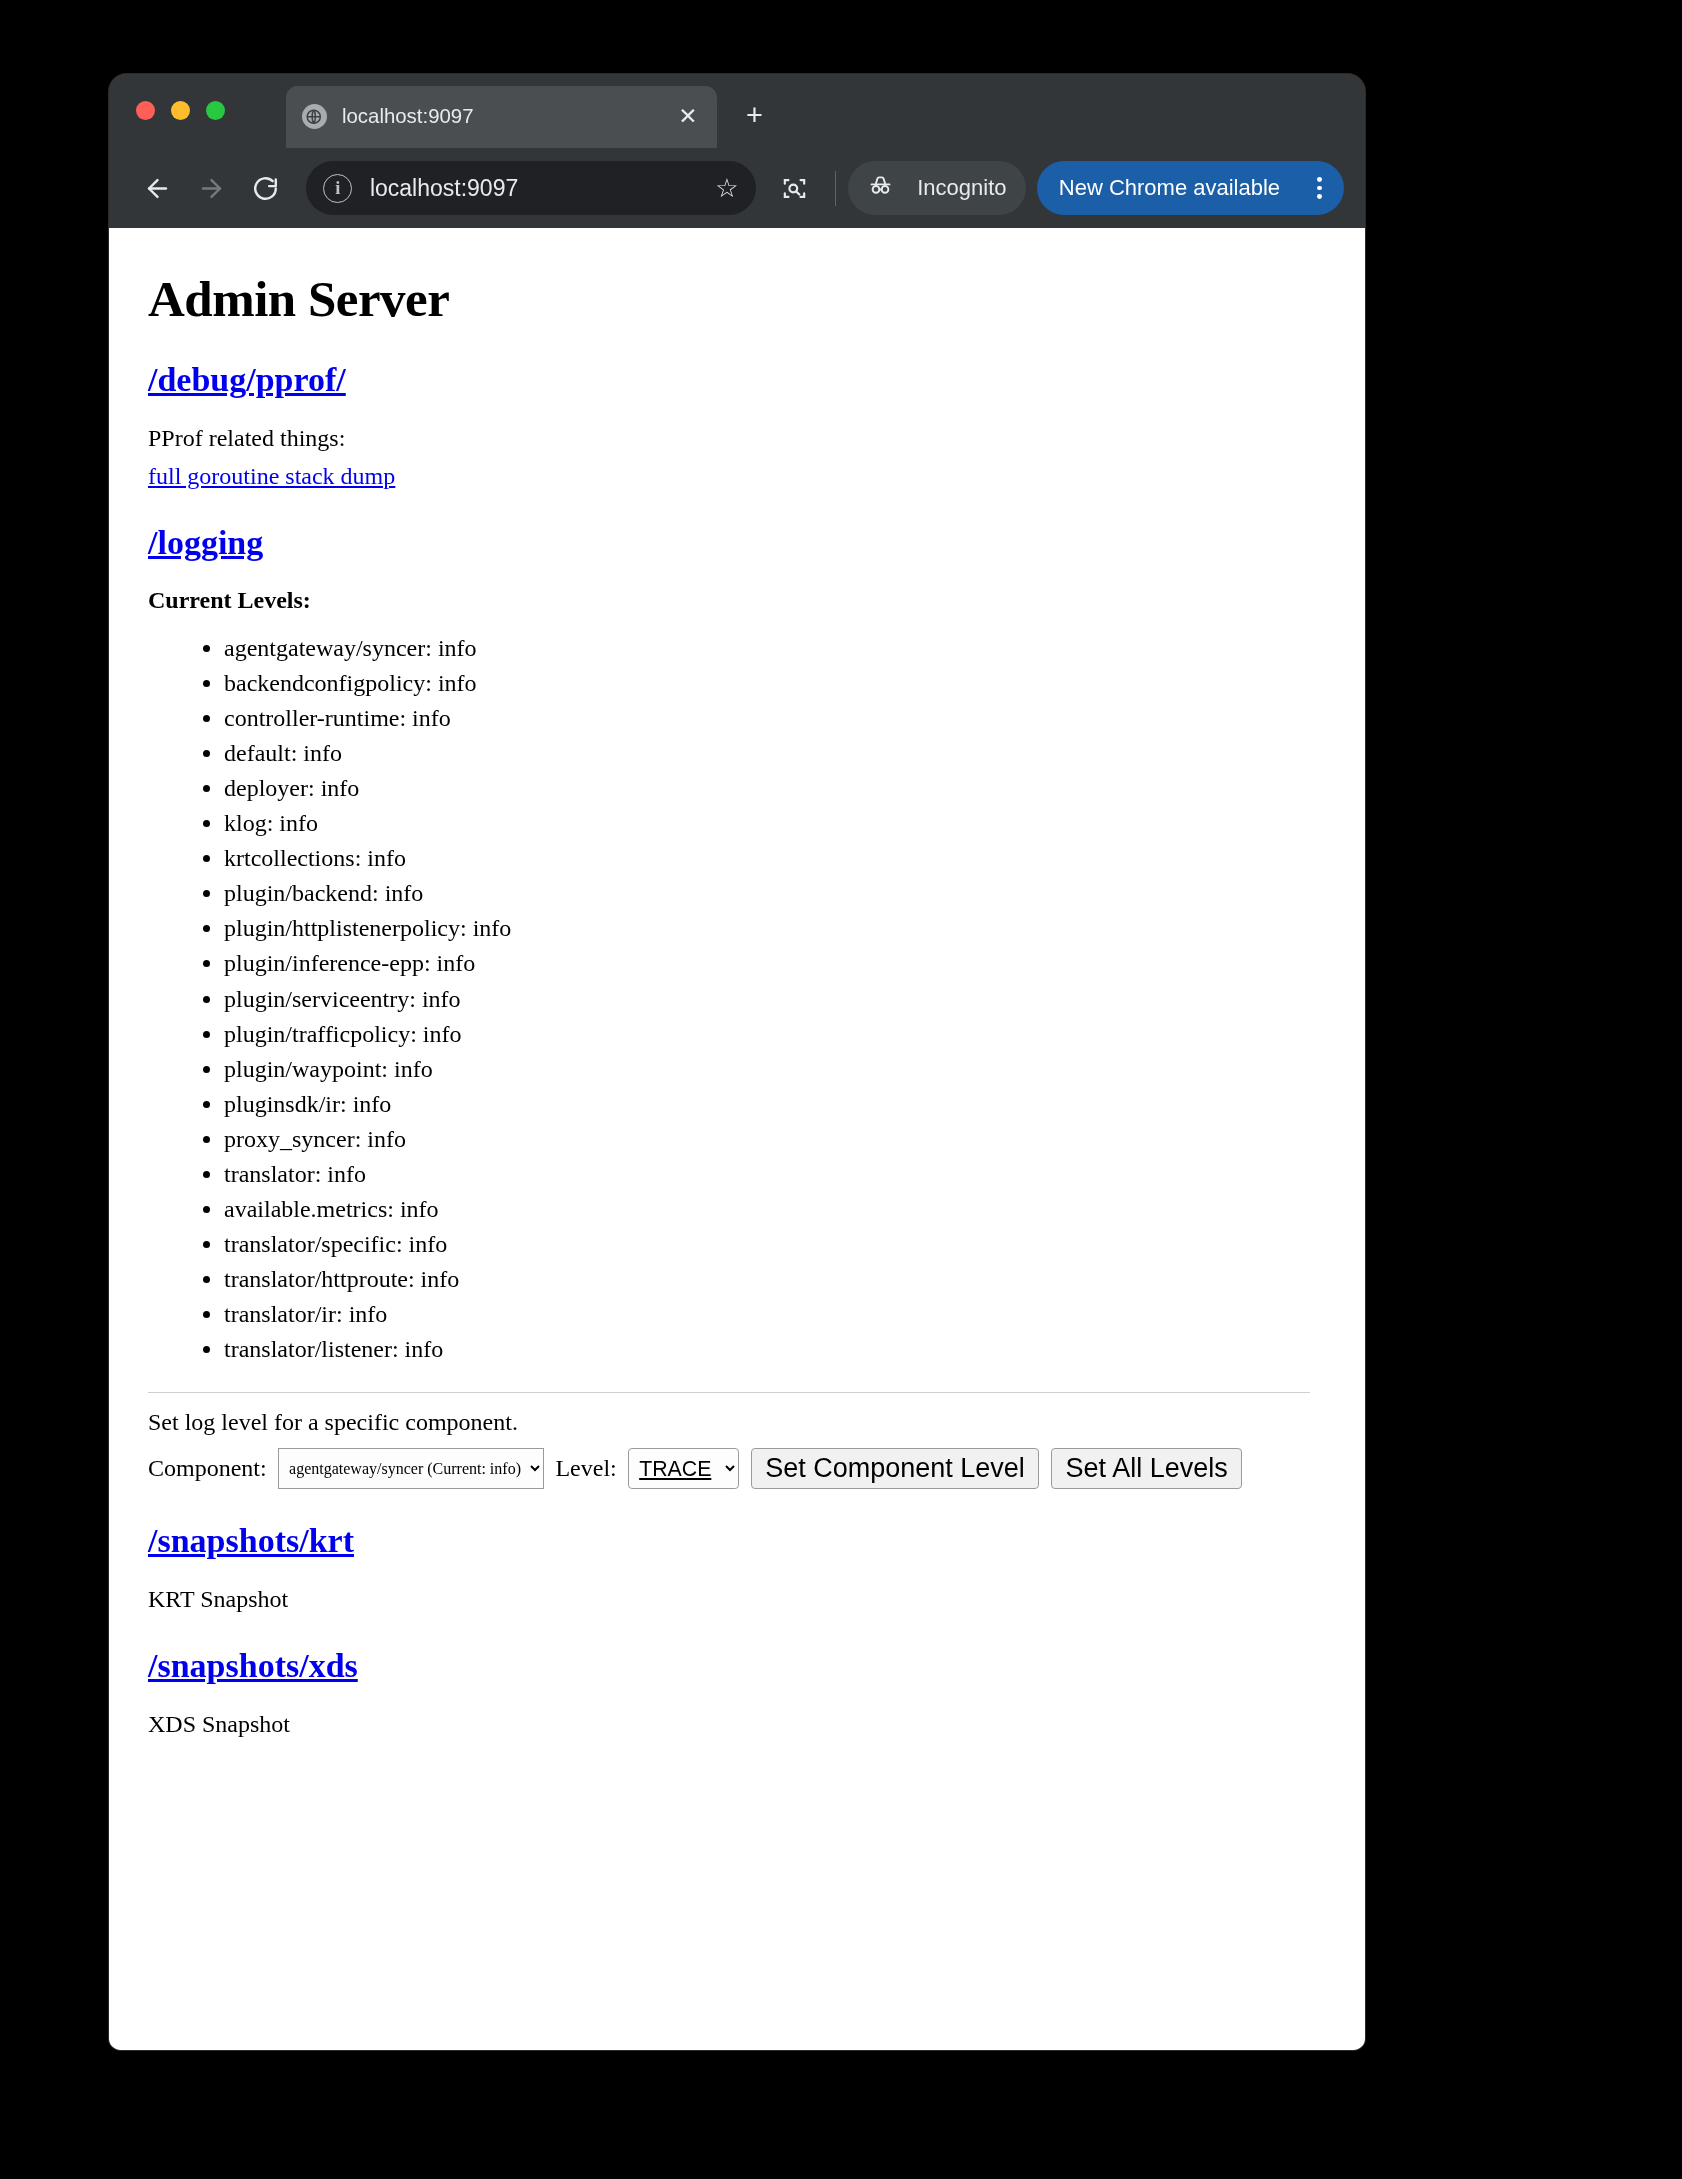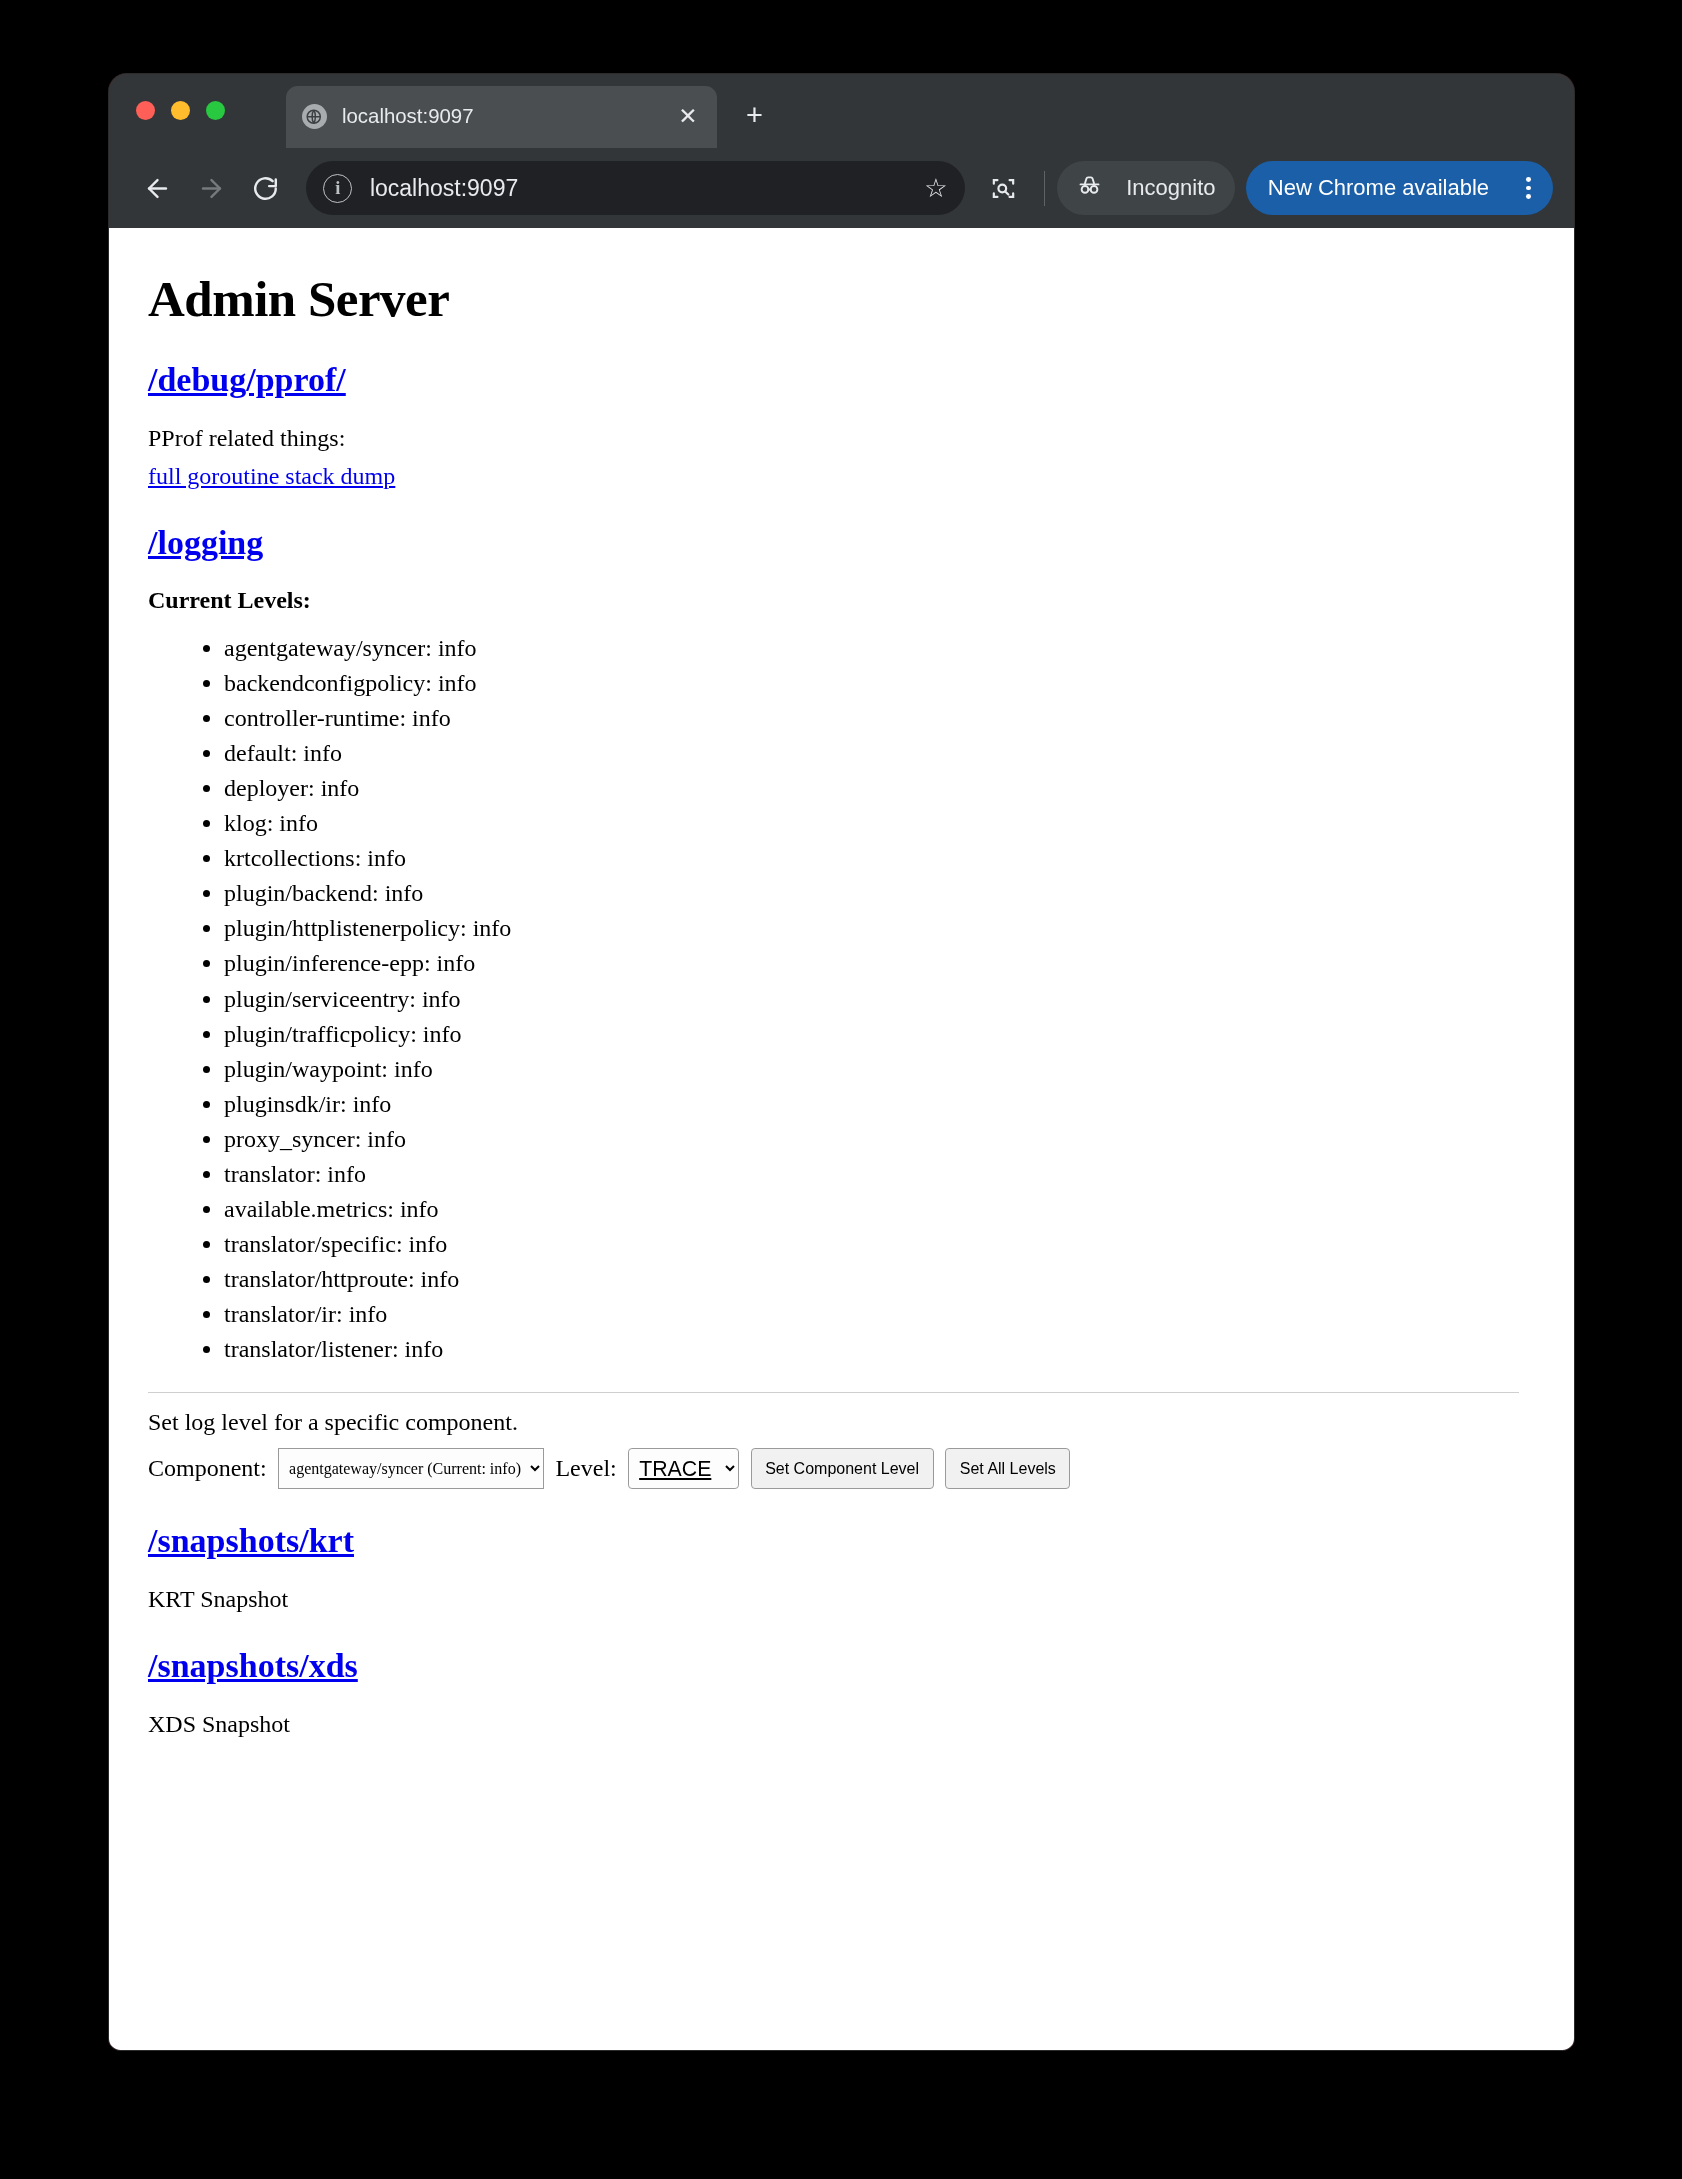--- a/index.html
+++ b/index.html
@@ -10,21 +10,21 @@
     width: 1683px;
     height: 2179px;
     overflow: hidden;
     font-family: "Liberation Sans", sans-serif;
   }
 
   #browser-window {
     position: absolute;
     left: 109px;
     top: 74px;
-    width: 1465px;
+    width: 1256px;
     height: 1976px;
     background: #7f1d1d;
     border-radius: 17.5px 17.5px 11.6px 11.6px;
     overflow: hidden;
     box-shadow: 0 0 0 1px #2b2b2b;
   }
 
   
   #tabstrip {
     height: 74px;
@@ -273,21 +273,21 @@
     height: 41px;
     padding: 1.9px 5.8px;
     border: 1px solid #9a9a9a;
     border-radius: 3.9px;
     background: #fdfdfd;
     color: #000;
     text-decoration: underline;
   }
   button.form-btn {
     font-family: "Liberation Sans", sans-serif;
-    font-size: 16px;
+    font-size: 27px;
     height: 41px;
     padding: 0 13.6px;
     border: 1px solid #9a9a9a;
     border-radius: 3.9px;
     background: #f1f1f1;
     color: #000;
   }
 </style>
 </head>
 <body>

